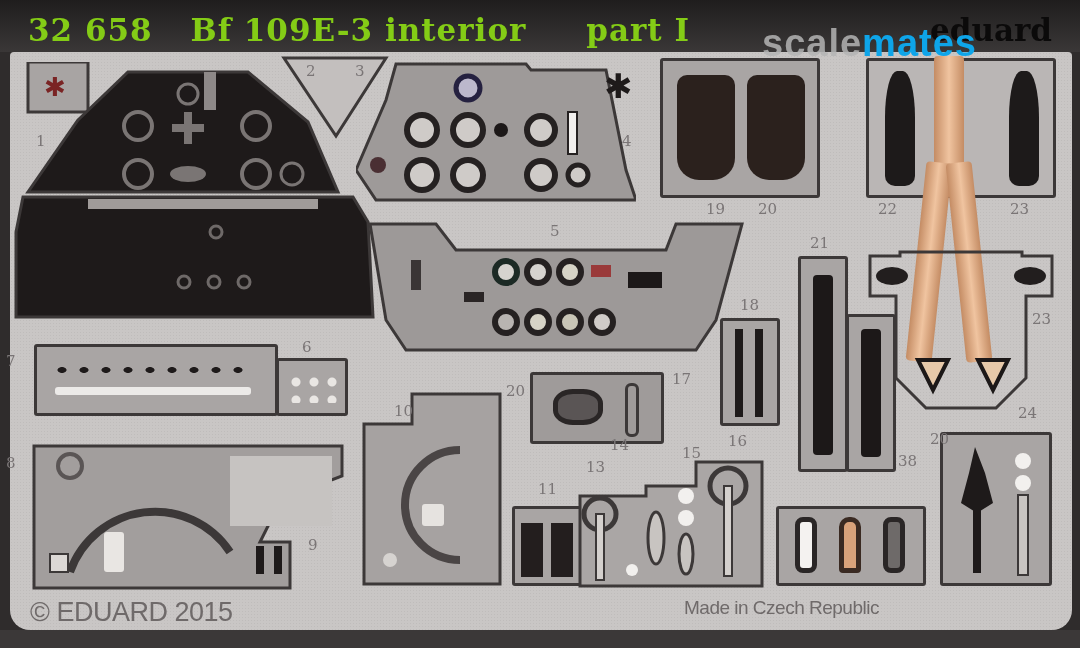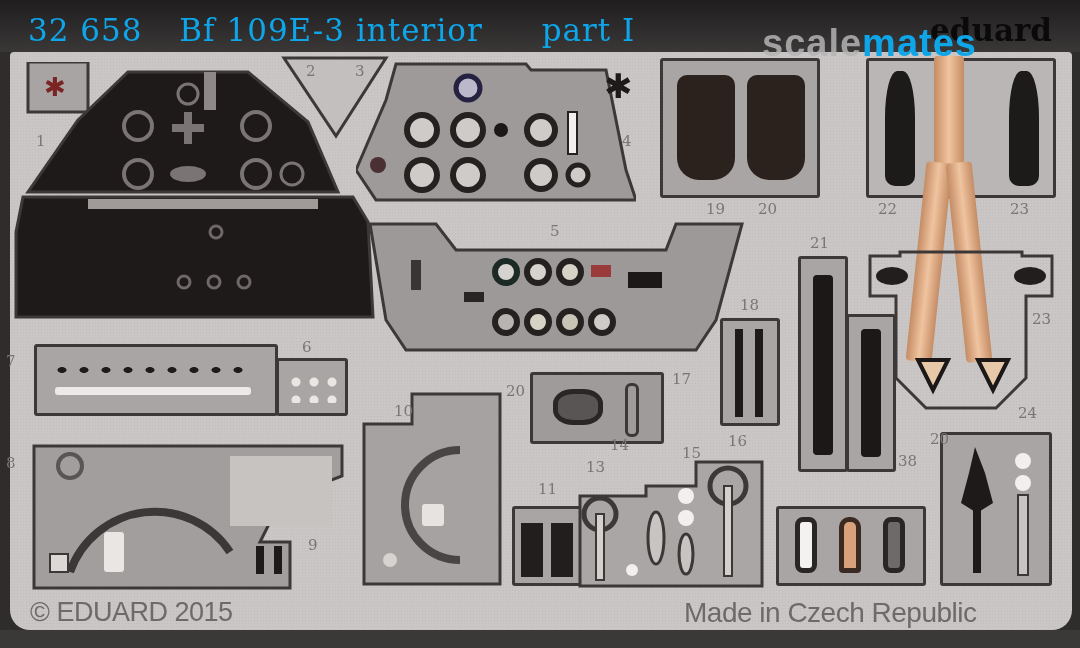--- a/index.html
+++ b/index.html
@@ -9,22 +9,22 @@
     .fret {
       position: absolute; left: 0; top: 0; width: 1080px; height: 648px;
       background: #2f2c2c;
     }
     .top-band {
       position: absolute; left: 0; top: 0; width: 1080px; height: 52px;
       background: linear-gradient(#1f1d1d, #3a3737);
     }
     .title {
       position: absolute; left: 28px; top: 12px;
-      font-family: "DejaVu Serif", serif; font-weight: normal; font-size: 31px;
-      color: #0ea5e9; letter-spacing: 1px; white-space: nowrap;
+      font-family: "DejaVu Serif", serif; font-weight: bold; font-size: 31px;
+      color: #84cc16; letter-spacing: 1px; white-space: nowrap;
     }
     .title .part-no { margin-right: 26px; }
     .title .part { margin-left: 48px; }
     .eduard-right {
       position: absolute; left: 930px; top: 12px;
       font-family: "DejaVu Serif", serif; font-weight: bold; font-size: 31px; color: #0b0a0a;
     }
     .watermark {
       position: absolute; left: 762px; top: 22px; font-size: 38px; font-weight: bold;
       font-family: "Liberation Sans", sans-serif; letter-spacing: 1px; white-space: nowrap;
@@ -47,21 +47,21 @@
     .part-frame { position: absolute; border: 3px solid #3c3838; background: #a9a5a4; border-radius: 3px; }
     .strap { position: absolute; background: linear-gradient(90deg, #c48c64, #f0c4a0, #c48c64); border-radius: 4px; }
     .pedal { position: absolute; background: #2b211d; border-radius: 10px 10px 22px 22px; }
     .buckle { position: absolute; background: #1d1a1a; border-radius: 40% 40% 10px 10px; }
 
     .copyright {
       position: absolute; left: 30px; top: 597px; font-size: 27px; color: #6f6a6a;
       font-family: "Liberation Sans", sans-serif; letter-spacing: -0.5px;
     }
     .made-in {
-      position: absolute; left: 684px; top: 597px; font-size: 28px; color: #6f6a6a;
+      position: absolute; left: 684px; top: 597px; font-size: 19px; color: #6f6a6a;
       font-family: "Liberation Sans", sans-serif; letter-spacing: -0.5px;
     }
   </style>
 </head>
 <body>
 
 <div class="fret">
   <div class="top-band"></div>
   <div class="title">
     <span class="part-no">32 658</span>

